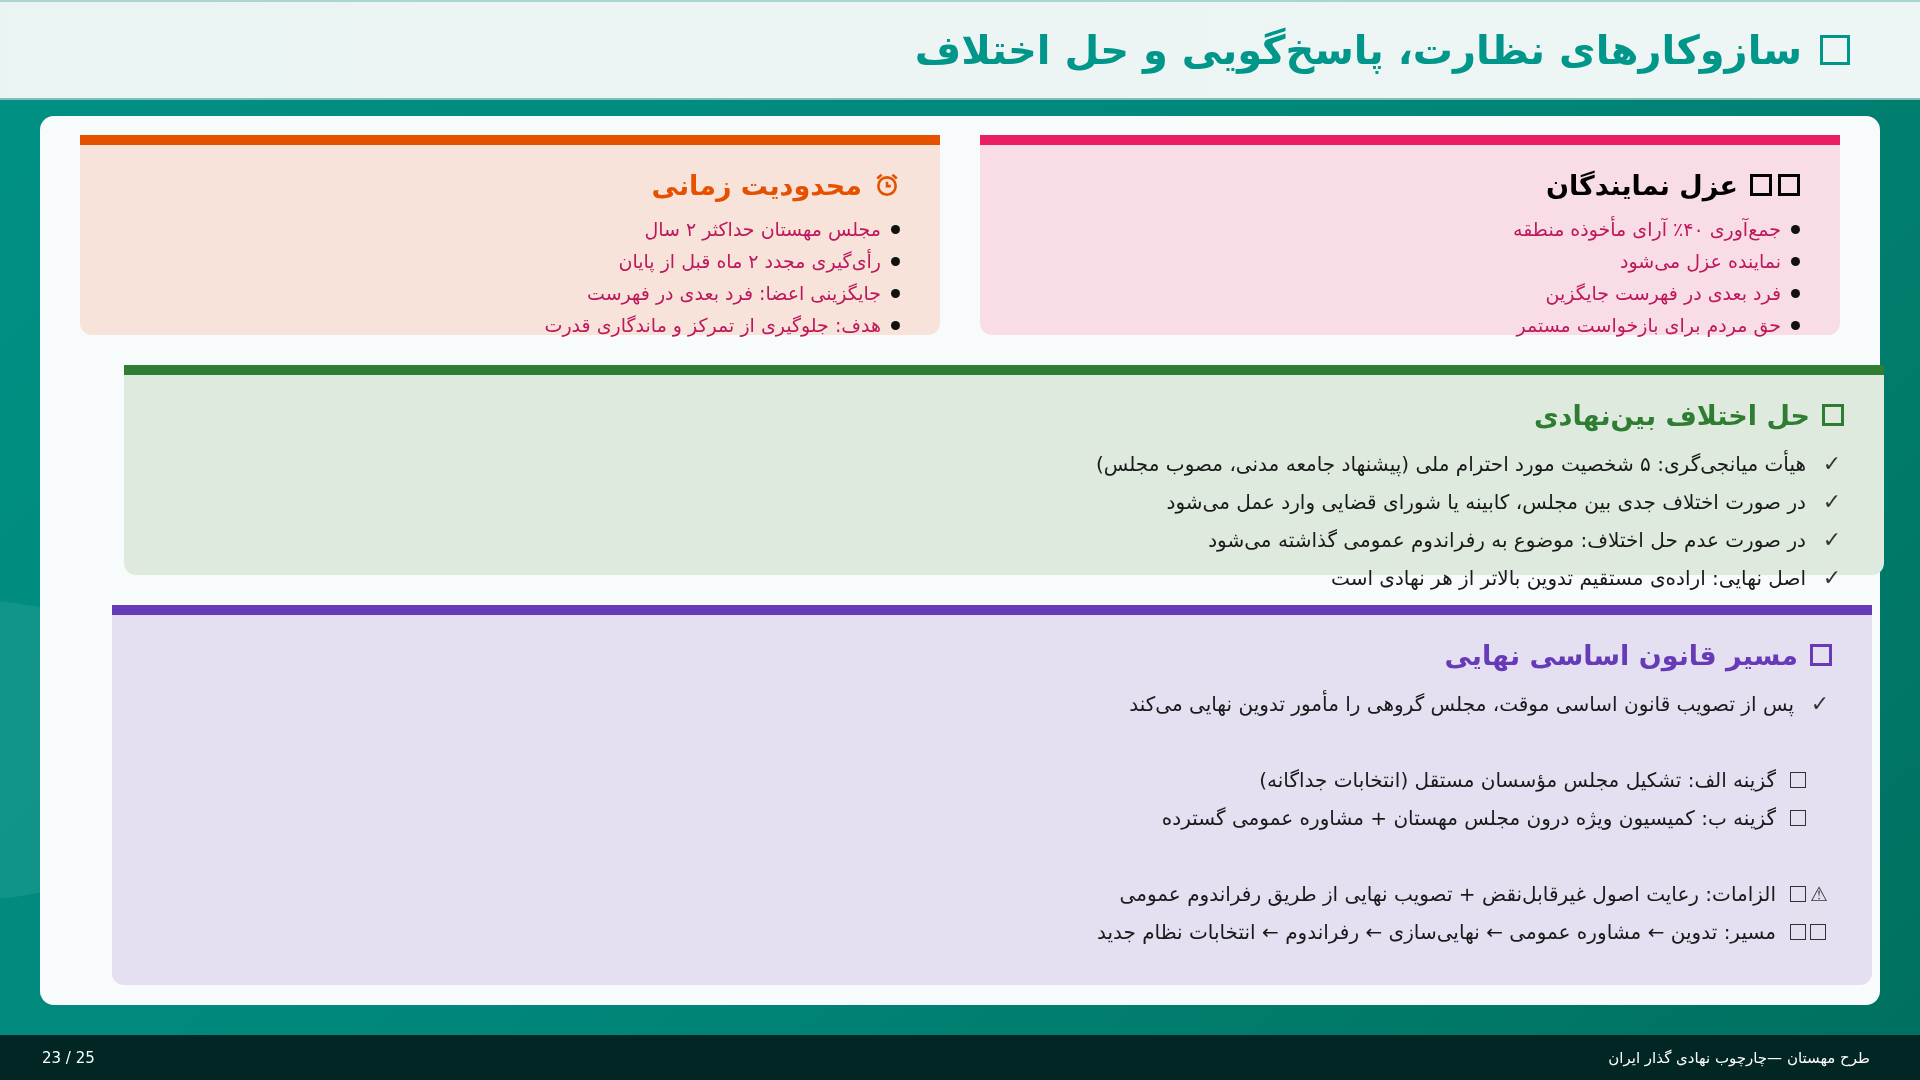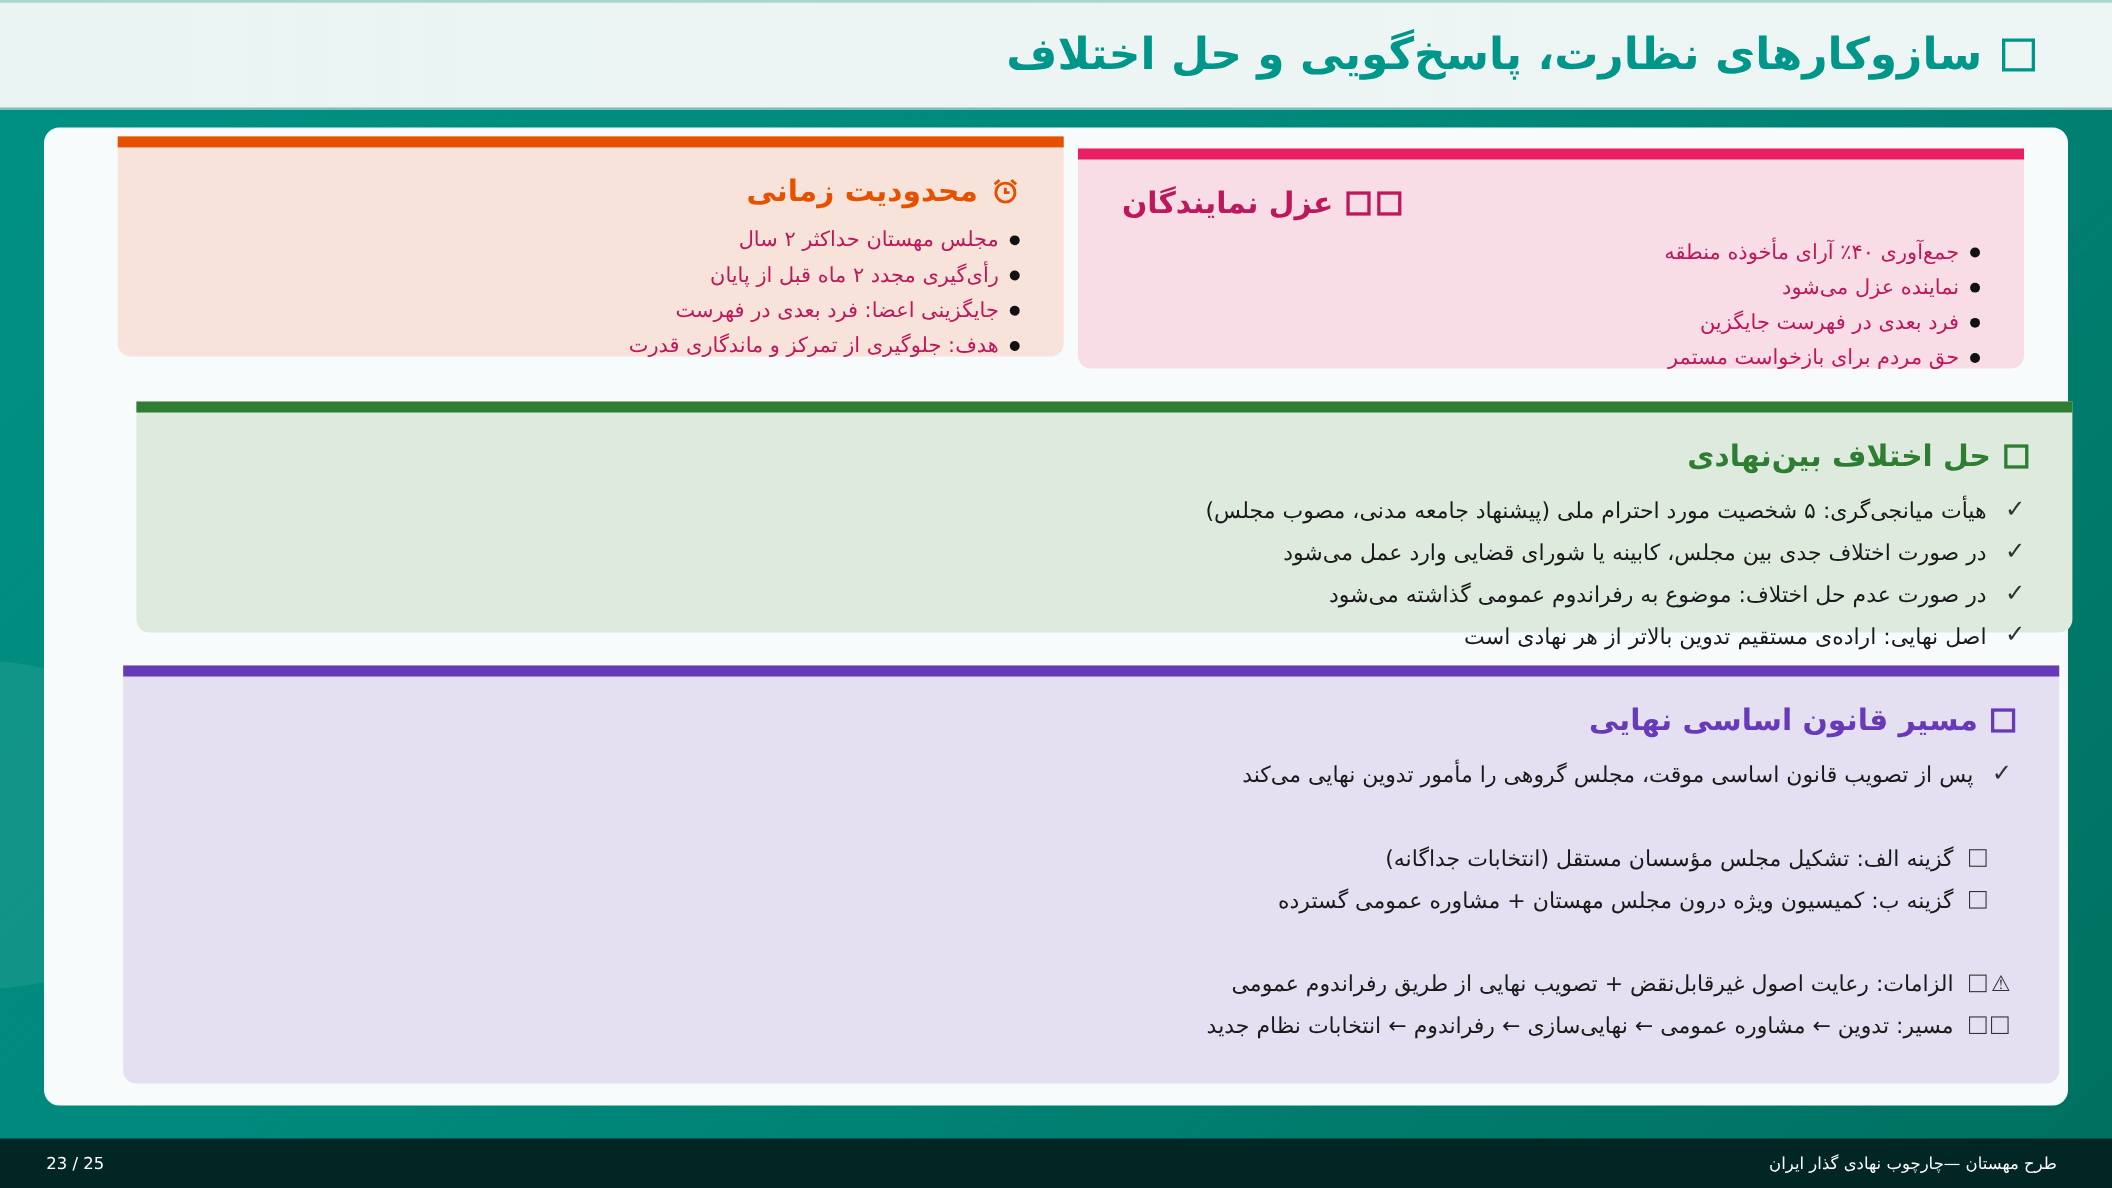--- a/index.html
+++ b/index.html
@@ -35,33 +35,33 @@
   .panel {
     position: absolute; left: 40px; top: 116px; width: 1840px; height: 889px;
     background: #f7fbfb; border-radius: 14px;
   }
   .card {
     position: absolute; border-radius: 0 0 12px 12px; overflow: visible;
   }
   .card .bar { height: 10px; width: 100%; }
   .card-pink { left: 940px; top: 19px; width: 860px; height: 200px; background: #f8dde6; }
   .card-pink .bar { background: #e91e63; }
-  .card-orange { left: 40px; top: 8px; width: 860px; height: 200px; background: #f7e3d9; margin-left: 27px; }
+  .card-orange { left: 40px; top: 19px; width: 860px; height: 200px; background: #f7e3d9; }
   .card-orange .bar { background: #e65100; }
   .card-green { left: 40px; top: 249px; width: 1760px; height: 210px; background: #dfeade; margin-left: 44px; }
   .card-green .bar { background: #2e7d32; }
   .card-purple { left: 40px; top: 489px; width: 1760px; height: 380px; background: #e4e0f2; margin-left: 32px; }
   .card-purple .bar { background: #673ab7; }
 
   .card-body { padding: 16px 40px 0 40px; }
   .card-title {
     font-size: 27px; font-weight: bold;
     display: flex; align-items: center; gap: 12px; height: 48px;
   }
-  .card-pink .card-title { color: #be185d; justify-content: flex-end; }
+  .card-pink .card-title { color: #000000; }
   .card-orange .card-title { color: #e65100; }
   .card-green .card-title { color: #2e7d32; }
   .card-purple .card-title { color: #673ab7; }
   .card-title .box-icon { width: 22px; height: 22px; }
   .dbl { display: inline-flex; gap: 6px; }
 
   ul.bullets { list-style: none; margin-top: 4px; }
   ul.bullets li {
     font-size: 19px; color: #be185d; height: 32px; line-height: 32px;
     display: flex; gap: 6px; align-items: center;

